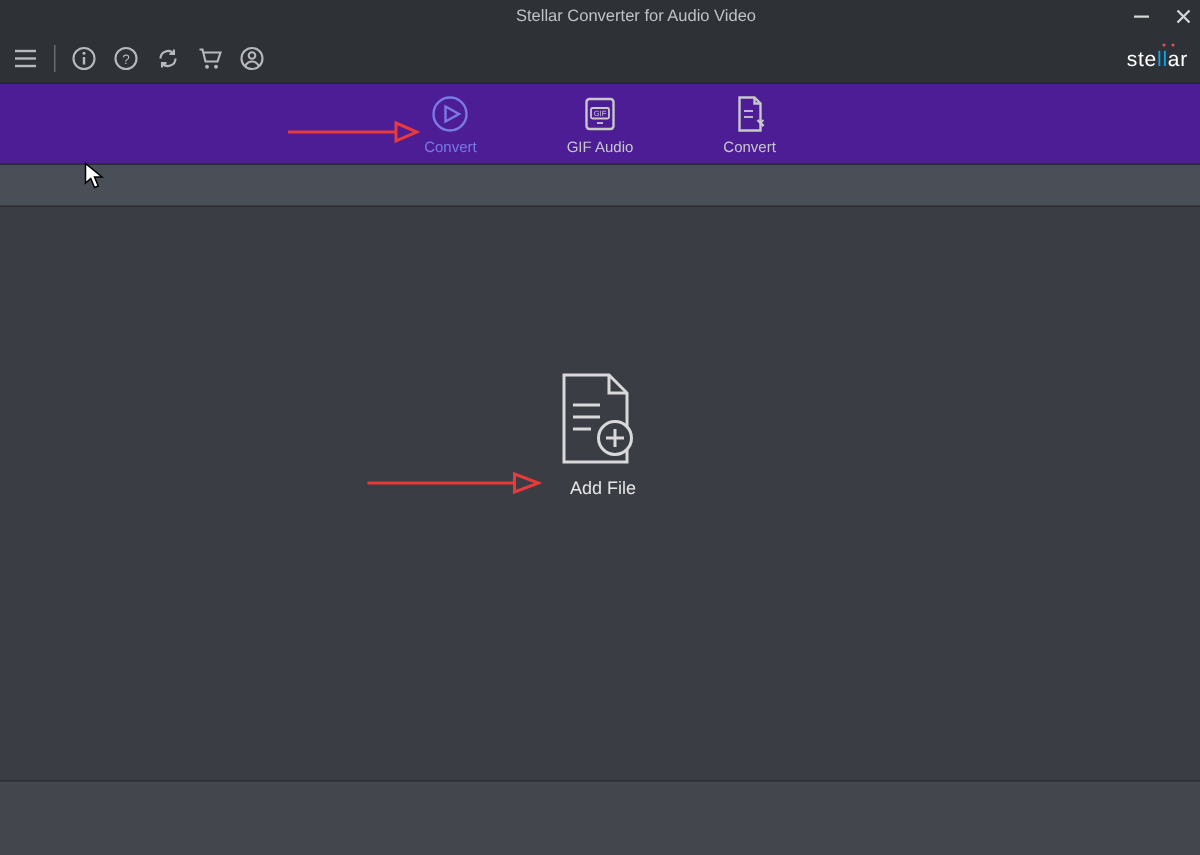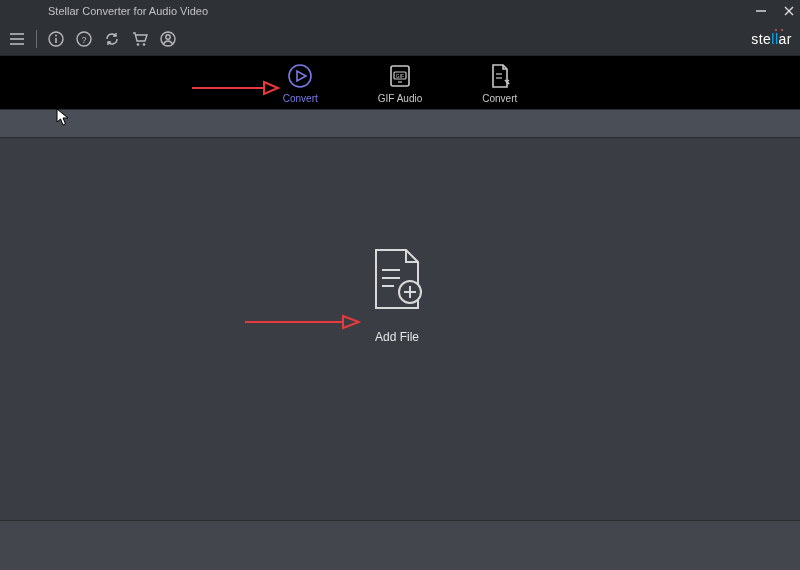--- a/index.html
+++ b/index.html
@@ -1,20 +1,20 @@
 <!DOCTYPE html>
 <html><head>
 <meta charset="utf-8">
 <style>
   * { box-sizing: border-box; margin: 0; padding: 0; }
   html, body { width: 800px; height: 570px; overflow: hidden; font-family: "Segoe UI", Arial, sans-serif; }
   body { background: #3a3d43; color: #c8c8c8; }
 
   .titlebar {
-    height: 22px; background: #2e3136; display: flex; align-items: center; 
+    height: 22px; background: #2e3136; display: flex; align-items: center; justify-content: center;
     position: relative; font-size: 11px; color: #c0c2c6; padding-left: 48px;
   }
   .titlebar .win-controls {
     position: absolute; right: 4px; top: 0; height: 22px; display: flex; align-items: center; gap: 14px;
   }
   .win-btn { width: 14px; height: 14px; display: flex; align-items: center; justify-content: center; color: #d7d7d7; }
 
   .menubar {
     height: 34px; background: #2e3136; display: flex; align-items: center; padding: 0 8px;
     justify-content: space-between; border-bottom: 1px solid #232528;
@@ -24,35 +24,35 @@
   .menu-icon { width: 18px; height: 18px; color: #b8b9bc; display:flex; align-items:center; justify-content:center; }
 
   .logo { display: flex; align-items: center; color: #fff; font-size: 14px; letter-spacing: 0.5px; font-weight: 400; }
   .logo .ll { color: #0ea5e9; position: relative; display: inline-block; }
   .logo .ll::before {
     content: ""; position: absolute; top: -2px; left: 4px; width: 2px; height: 2px; background: #e55353; border-radius: 50%;
     box-shadow: 6px 0 0 #e55353;
   }
 
   .tabbar {
-    height: 54px; background: #000000; display: flex; align-items: center; justify-content: center; gap: 60px;
+    height: 54px; background: #4c1d95; display: flex; align-items: center; justify-content: center; gap: 60px;
     border-bottom: 1px solid #2a2c30;
   }
   .tab-item { display:flex; flex-direction:column; align-items:center; gap:3px; font-size:10px; color:#c8c8c8; cursor:pointer; }
   .tab-item.active { color: #7a7ae6; }
   .tab-ic { width: 28px; height: 28px; display:flex; align-items:center; justify-content:center; }
 
   .subbar { height: 28px; background: #4a4e56; border-bottom: 1px solid #2a2c30; }
 
   .workspace {
     height: calc(570px - 22px - 34px - 54px - 28px - 50px);
     background: #3a3d43; position: relative; display:flex; align-items:center; justify-content:center;
   }
 
-  .add-file { display:flex; flex-direction:column; align-items:center; gap:20px; color:#e6e6e6; cursor:pointer; position:absolute; left:370px; top:110px;}
+  .add-file { display:flex; flex-direction:column; align-items:flex-end; gap:8px; color:#e6e6e6; cursor:pointer; position:absolute; left:370px; top:110px;}
   .add-file .file-ic { width:54px; height:62px; }
   .add-file-label { font-size:12px; color:#e6e6e6; }
 
   .bottombar { height: 50px; background: #43464d; border-top: 1px solid #2a2c30; } 
   
   
   .overlay { position:absolute; left:0; top:0; width:800px; height:570px; pointer-events:none; }
   .arrow-svg { position:absolute; }
   .cursor { position:absolute; left:56px; top:108px; width:14px; height:18px; }
 </style>

